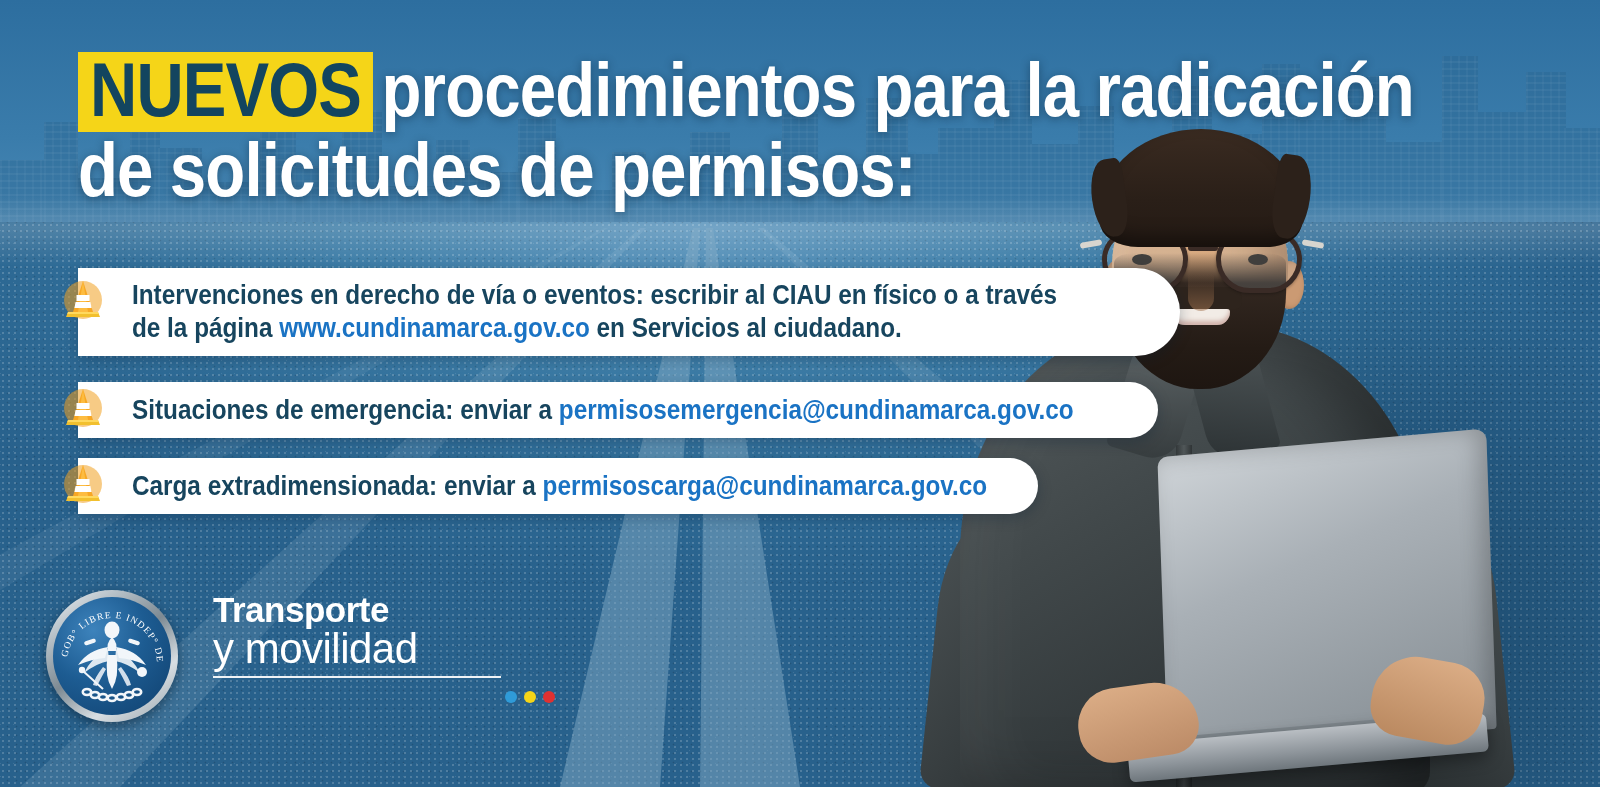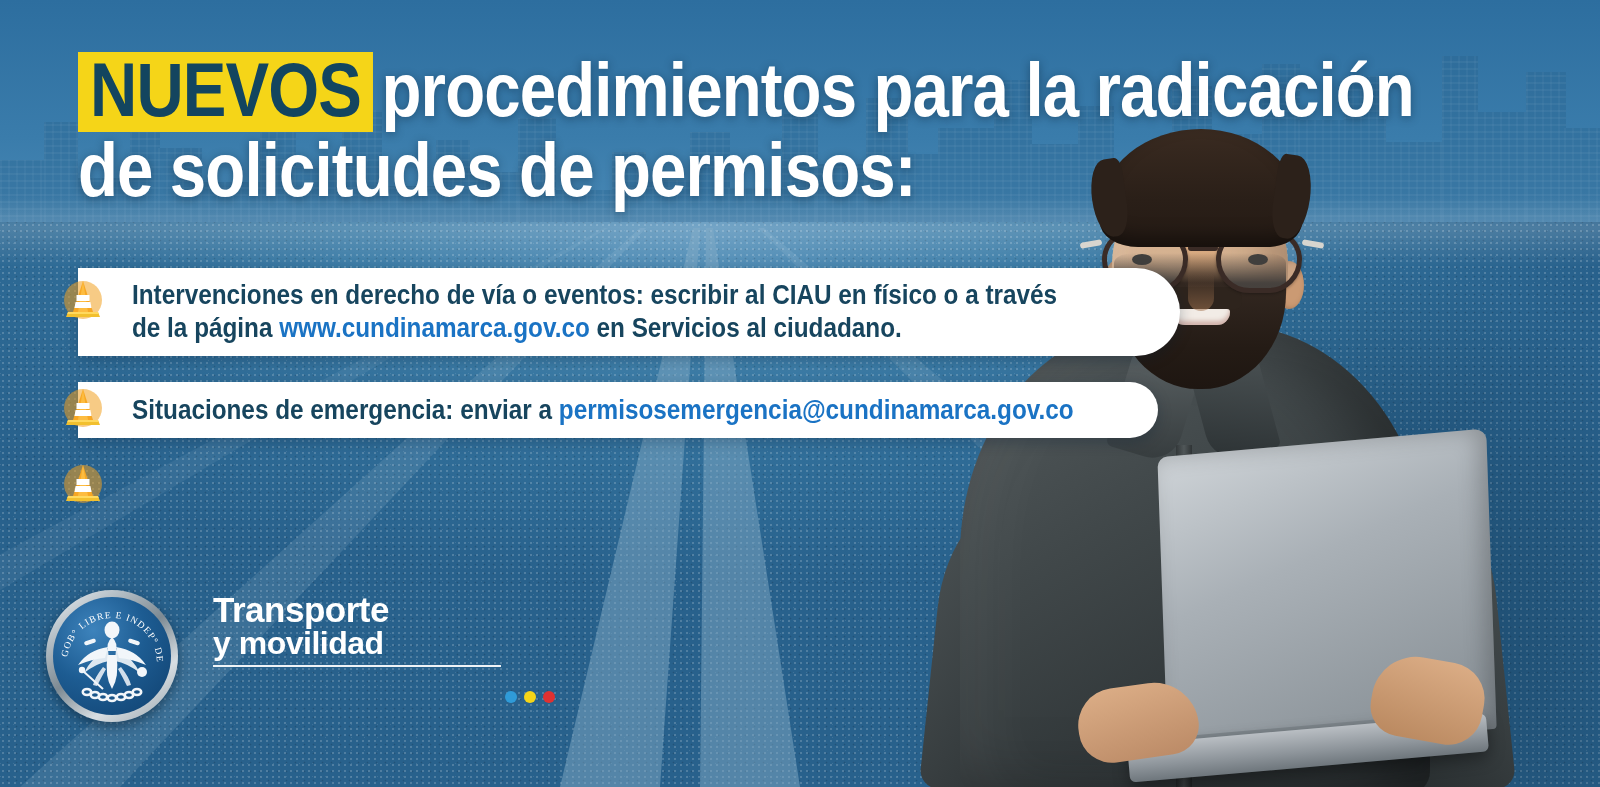--- a/index.html
+++ b/index.html
@@ -197,21 +197,21 @@
   
   .logo-block{position:absolute;left:46px;top:586px;width:520px;height:140px;}
   .seal{position:absolute;left:0;top:4px;width:132px;height:132px;border-radius:50%;
     background:linear-gradient(145deg,#f2f5f7 0%,#b9c3ca 22%,#7d8a93 48%,#d8dee2 72%,#96a2ab 100%);
     box-shadow:0 4px 12px rgba(4,22,38,.5);padding:7px;}
   .seal-in{width:100%;height:100%;border-radius:50%;
     background:radial-gradient(circle at 34% 28%, #3d83bc 0%, #1d5c92 45%, #0f3f6d 100%);
     position:relative;overflow:hidden;}
   .brand-text{position:absolute;left:167px;top:6px;width:350px;color:#fff;}
   .brand-1{font-size:35px;font-weight:700;line-height:1.0;letter-spacing:-.5px;}
-  .brand-2{font-size:32px;font-weight:700;line-height:1.06;letter-spacing:-.5px;}
+  .brand-2{font-size:42px;font-weight:400;line-height:1.06;letter-spacing:-.5px;}
   .brand-rule{margin-top:4px;width:288px;height:2px;background:rgba(255,255,255,.92);}
   .brand-3{font-family:"Liberation Serif","DejaVu Serif",serif;font-size:22px;line-height:1.25;margin-top:3px;letter-spacing:.2px;}
   .dots{position:absolute;left:459px;top:105px;display:flex;gap:7px;}
   .dot{width:12px;height:12px;border-radius:50%;}
 </style>
 </head>
 <body>
 
 <div class="stage">
 
@@ -320,20 +320,25 @@
       <span>de la página </span><span class="hl-blue">www.cundinamarca.gov.co</span><span> en Servicios al ciudadano.</span>
     </div>
   </div>
 
   <div class="bar b2">
     <div class="bar-text">
       <span>Situaciones de emergencia: enviar a </span><span class="hl-blue">permisosemergencia@cundinamarca.gov.co</span>
     </div>
   </div>
 
+  <div class="bar b3">
+    <div class="bar-text">
+      <span>Carga extradimensionada: enviar a </span><span class="hl-blue">permisoscarga@cundinamarca.gov.co</span>
+    </div>
+  </div>
 
   <div class="cone-wrap c1">
     <svg viewBox="0 0 46 46" width="46" height="46">
       <ellipse cx="23" cy="24" rx="19" ry="19" fill="#f0a020" opacity=".55"></ellipse>
       <path d="M23 5 L33 36 L13 36 Z" fill="#f7a724"></path>
       <path d="M23 5 L28 36 L18 36 Z" fill="#ffc44d" opacity=".7"></path>
       <rect x="16.5" y="19" width="13" height="6" fill="#ffffff" transform="skewY(0)"></rect>
       <path d="M15.6 26 L30.4 26 L31.6 32 L14.4 32 Z" fill="#ffffff"></path>
       <path d="M8 36 L38 36 L40 41 L6 41 Z" fill="#f2c02e"></path>
       <path d="M8 36 L38 36 L38.8 38 L7.2 38 Z" fill="#ffd95e"></path>

